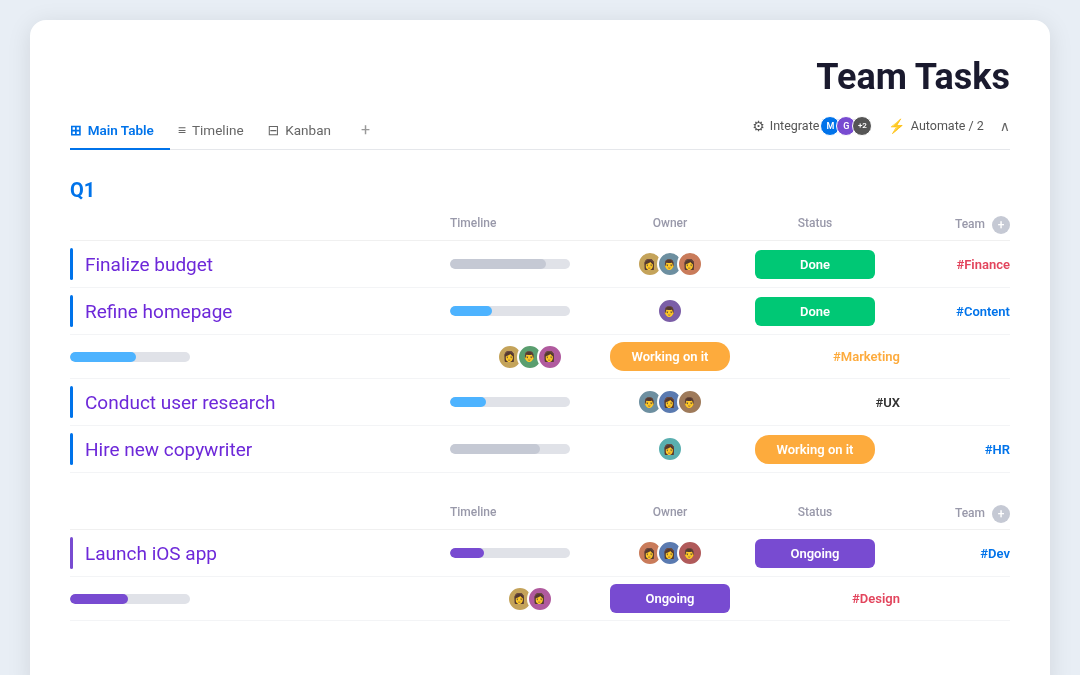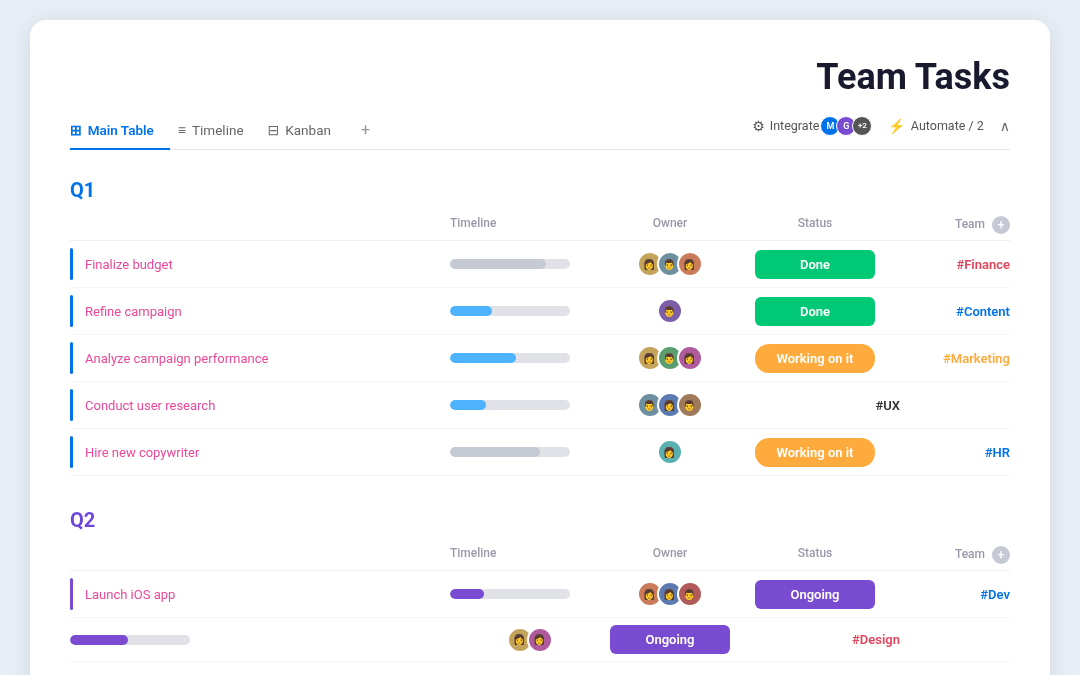--- a/index.html
+++ b/index.html
@@ -146,22 +146,22 @@
       align-items: center;
       gap: 0;
     }
     .task-bar-left {
       width: 3px;
       height: 32px;
       border-radius: 2px;
       margin-right: 12px;
     }
     .task-name {
-      font-size: 13px;
-      color: #ec4899;
+      font-size: 19px;
+      color: #6d28d9;
     }
     .timeline-cell {
       display: flex;
       align-items: center;
     }
     .timeline-track {
       width: 120px;
       height: 10px;
       background: #e0e2e8;
       border-radius: 6px;
@@ -321,43 +321,39 @@
       </div>
       <div class="status-cell">
         <div class="status-badge status-done">Done</div>
       </div>
       <div class="team-cell team-finance">#Finance</div>
     </div>
 
     <div class="task-row">
       <div class="task-name-cell">
         <div class="task-bar-left" style="background:#0073ea;"></div>
-        <span class="task-name">Refine campaign</span>
+        <span class="task-name">Refine homepage</span>
       </div>
       <div class="timeline-cell">
         <div class="timeline-track">
           <div class="timeline-fill" style="width:35%;background:#4db3ff;"></div>
         </div>
       </div>
       <div class="owner-cell">
         <div class="avatars">
           <div class="avatar av4">👨</div>
         </div>
       </div>
       <div class="status-cell">
         <div class="status-badge status-done">Done</div>
       </div>
       <div class="team-cell team-content">#Content</div>
     </div>
 
     <div class="task-row">
-      <div class="task-name-cell">
-        <div class="task-bar-left" style="background:#0073ea;"></div>
-        <span class="task-name">Analyze campaign performance</span>
-      </div>
       <div class="timeline-cell">
         <div class="timeline-track">
           <div class="timeline-fill" style="width:55%;background:#4db3ff;"></div>
         </div>
       </div>
       <div class="owner-cell">
         <div class="avatars">
           <div class="avatar av1">👩</div>
           <div class="avatar av5">👨</div>
           <div class="avatar av6">👩</div>
@@ -405,21 +401,20 @@
         </div>
       </div>
       <div class="status-cell">
         <div class="status-badge status-working">Working on it</div>
       </div>
       <div class="team-cell team-hr">#HR</div>
     </div>
   </div>
 
   <div class="section">
-    <div class="section-header-label q2">Q2</div>
 
     <div class="table-header">
       <div class="col-header"></div>
       <div class="col-header">Timeline</div>
       <div class="col-header center">Owner</div>
       <div class="col-header center">Status</div>
       <div class="col-header right">
         <span>Team</span>
         <span class="plus-btn">+</span>
       </div>

